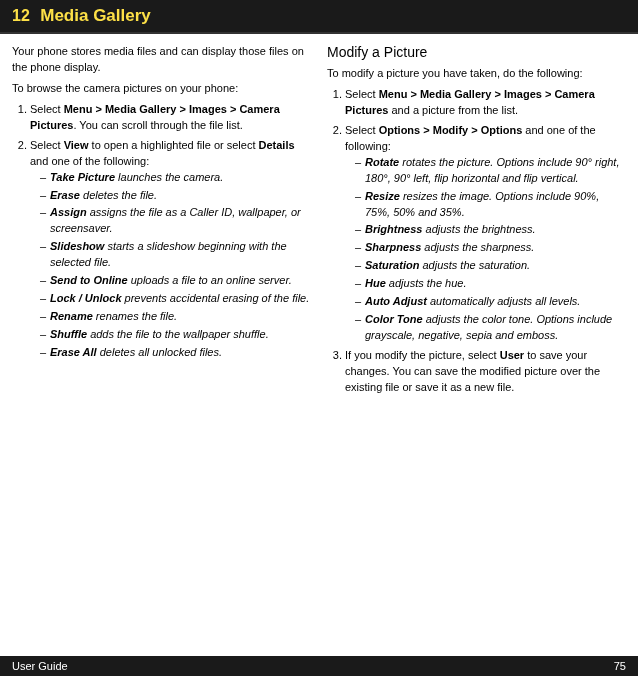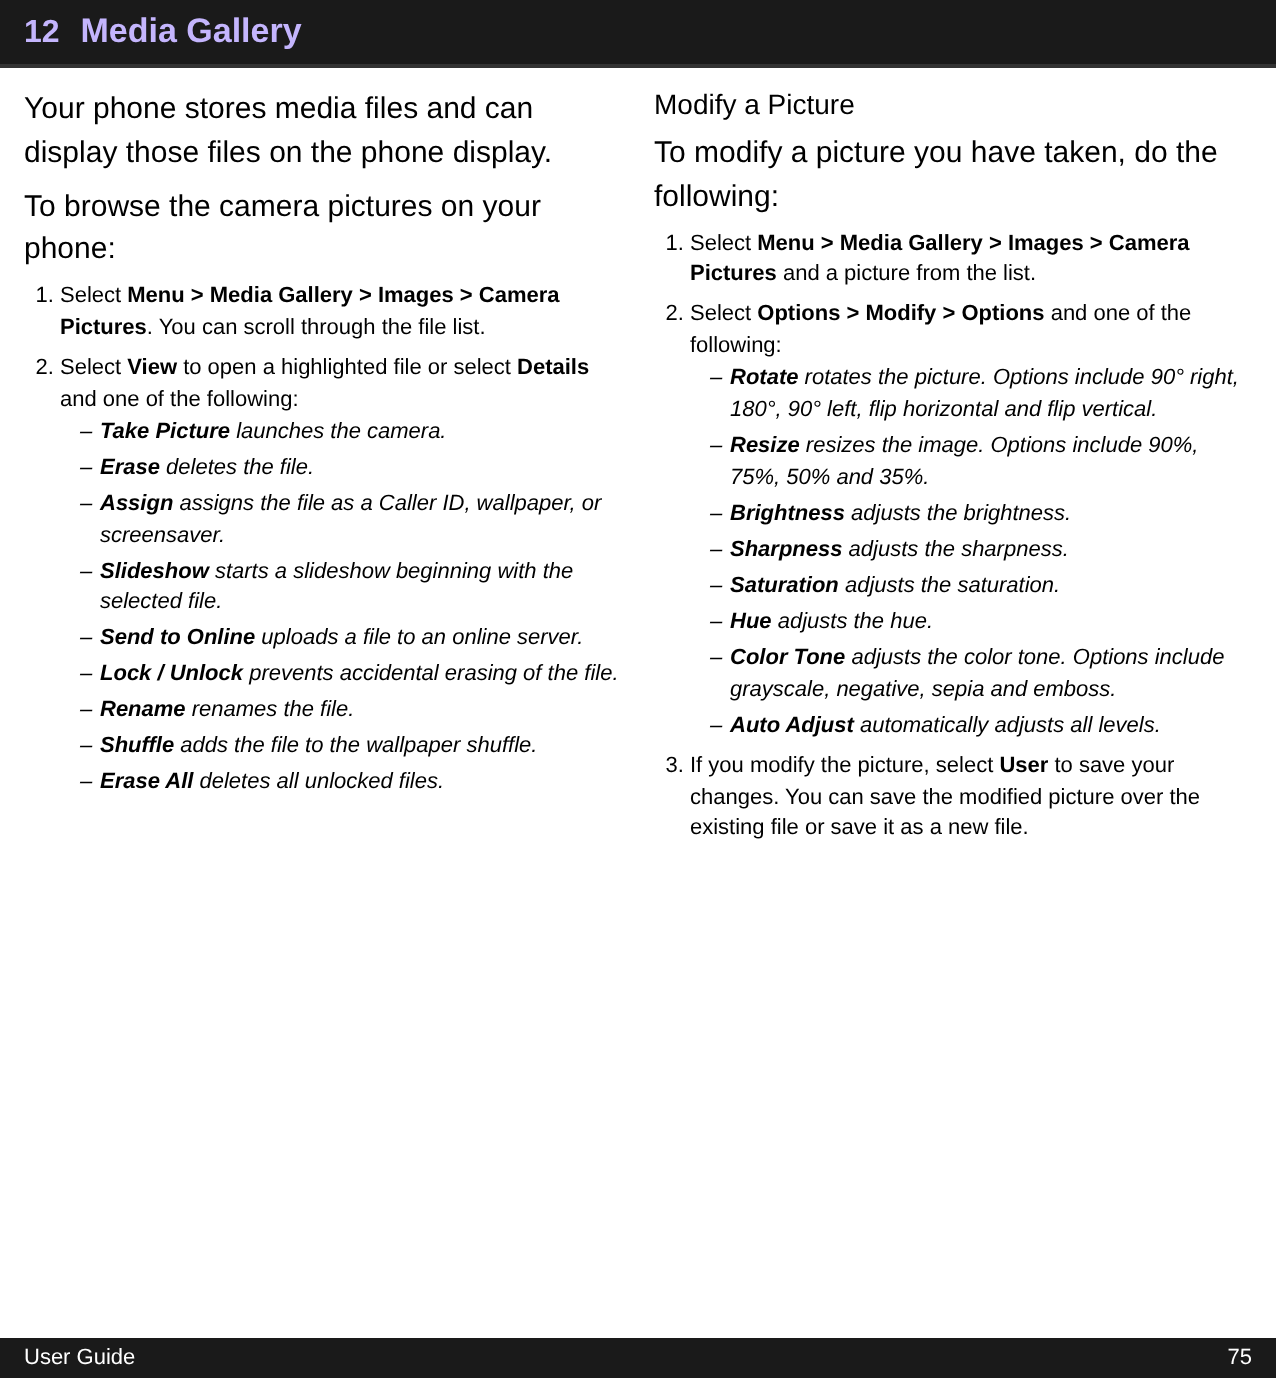--- a/index.html
+++ b/index.html
@@ -12,34 +12,34 @@
       font-family: Arial, Helvetica, sans-serif;
       font-size: 11px;
       background: #ffffff;
       color: #000000;
       width: 638px;
       min-height: 689px;
     }
 
     .page-header {
       background: #1a1a1a;
-      color: #c4b5fd;
+      color: #fde047;
       padding: 6px 12px;
       font-size: 16px;
       font-weight: bold;
       border-bottom: 2px solid #333;
     }
 
     .page-header .chapter-num {
       margin-right: 6px;
     }
 
     .page-footer {
       position: fixed;
-      bottom: 0;
+      bottom: 13px;
       left: 0;
       width: 638px;
       background: #1a1a1a;
       color: #ffffff;
       font-size: 11px;
       padding: 4px 12px;
       display: flex;
       justify-content: space-between;
     }
 
@@ -64,21 +64,21 @@
       font-weight: normal;
       margin-bottom: 6px;
       margin-top: 10px;
     }
 
     h2.first {
       margin-top: 0;
     }
 
     p {
-      font-size: 15px;
+      font-size: 11px;
       line-height: 1.45;
       margin-bottom: 5px;
     }
 
     ol {
       padding-left: 18px;
       margin-bottom: 5px;
     }
 
     ol li {
@@ -167,22 +167,22 @@
 
       <li>
         Select <span class="bold">Options &gt; Modify &gt; Options</span> and one of the following:
         <ul class="dash-list">
           <li><span class="bold">Rotate</span> rotates the picture. Options include 90° right, 180°, 90° left, flip horizontal and flip vertical.</li>
           <li><span class="bold">Resize</span> resizes the image. Options include 90%, 75%, 50% and 35%.</li>
           <li><span class="bold">Brightness</span> adjusts the brightness.</li>
           <li><span class="bold">Sharpness</span> adjusts the sharpness.</li>
           <li><span class="bold">Saturation</span> adjusts the saturation.</li>
           <li><span class="bold">Hue</span> adjusts the hue.</li>
+          <li><span class="bold">Auto Adjust</span> automatically adjusts all levels.</li>
           <li><span class="bold">Color Tone</span> adjusts the color tone. Options include grayscale, negative, sepia and emboss.</li>
-          <li><span class="bold">Auto Adjust</span> automatically adjusts all levels.</li>
         </ul>
       </li>
 
       <li>
         If you modify the picture, select <span class="bold">User</span> to save your changes. You can save the modified picture over the existing file or save it as a new file.
       </li>
     </ol>
   </div>
 
 </div>

